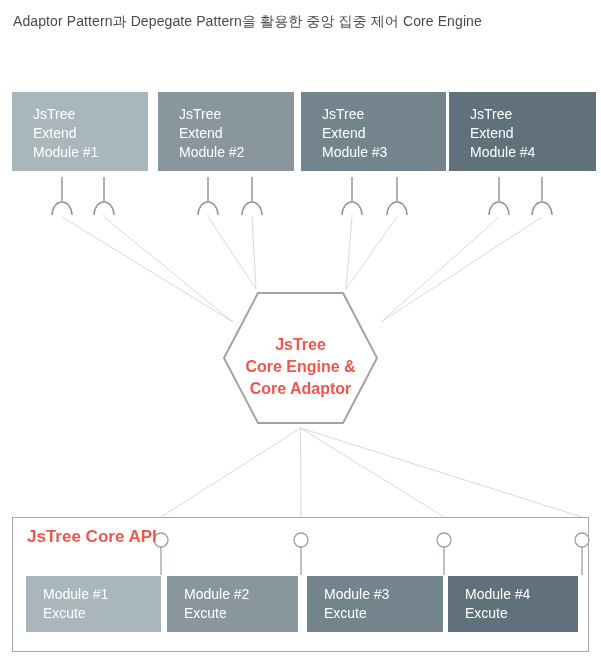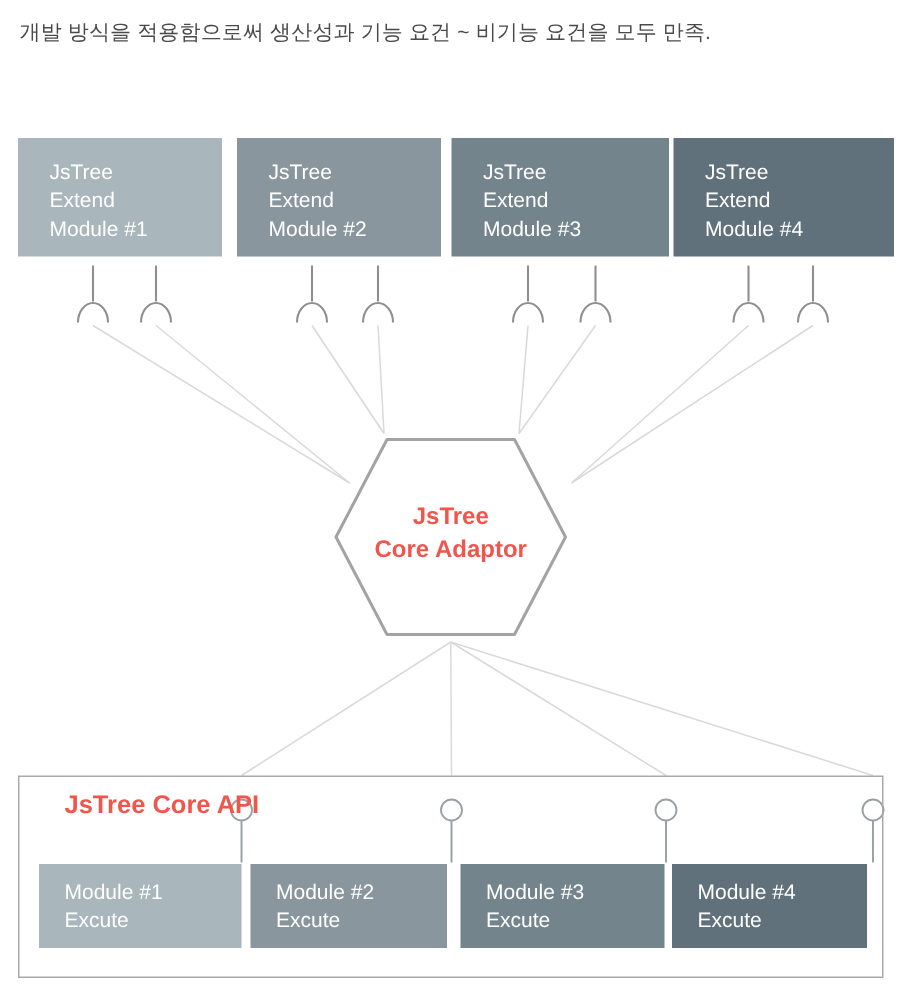--- a/index.html
+++ b/index.html
@@ -46,38 +46,38 @@
   .api{
     position:absolute;left:12px;top:517px;
     width:577px;height:135px;
     box-sizing:border-box;
     border:1px solid var(--container_border,#a9a9a9);
     background:transparent;
   }
   .api-title{
     position:absolute;left:14px;top:9px;
     color:var(--accent_red,#f0564c);
-    font-weight:bold;font-size:17px;margin-left:16px;
+    font-weight:bold;font-size:17px;
   }
   .bbox{
     position:absolute;top:58px;height:56px;
     box-sizing:border-box;
     color:#ffffff;font-size:14px;line-height:19px;
     padding:9px 0 0 17px;
   }
   .bbox.m1{left:13px;width:135px;background:var(--module1,#a9b6bc);}
   .bbox.m2{left:154px;width:131px;background:var(--module2,#8a969d);}
   .bbox.m3{left:294px;width:136px;background:var(--module3,#73848d);}
   .bbox.m4{left:435px;width:130px;background:var(--module4,#60717b);}
 </style>
 </head>
 <body>
 
 <div class="header">
-  <div>개발 방식을 적용함으로써 생산성과 기능 요건 ~ 비기능 요건을 모두 만족.</div>
+  <div>Adaptor Pattern과 Depegate Pattern을 활용한 중앙 집중 제어 Core Engine</div>
 </div>
 
 <div class="tbox m1">
   <div>JsTree</div>
   <div>Extend</div>
   <div>Module #1</div>
 </div>
 <div class="tbox m2">
   <div>JsTree</div>
   <div>Extend</div>
@@ -142,20 +142,21 @@
       <line x1="301" y1="547" x2="301" y2="575"></line>
     <circle cx="444" cy="540" r="7"></circle>
       <line x1="444" y1="547" x2="444" y2="575"></line>
     <circle cx="582" cy="540" r="7"></circle>
       <line x1="582" y1="547" x2="582" y2="575"></line>
   </g>
 </svg>
 
 <div class="hexlabel">
   <div>JsTree</div>
+  <div>Core Engine &amp;</div>
   <div>Core Adaptor</div>
 </div>
 
 <div class="api">
   <div class="api-title">JsTree Core API</div>
 
   <div class="bbox m1">
     <div>Module #1</div>
     <div>Excute</div>
   </div>

